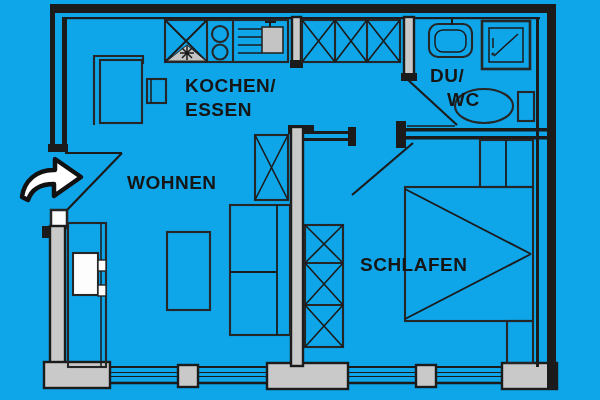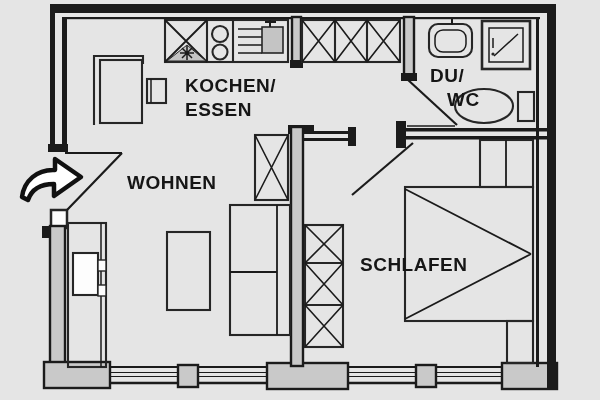--- a/index.html
+++ b/index.html
@@ -1,16 +1,16 @@
 <!DOCTYPE html>
 <html><head>
 <meta charset="utf-8">
 <style>
   html,body{margin:0;padding:0;background:#ffffff;}
-  .stage{position:relative;width:600px;height:400px;background:#e5e5e5;overflow:hidden;
+  .stage{position:relative;width:600px;height:400px;background:#0ea5e9;overflow:hidden;
          font-family:"Liberation Sans",sans-serif;}
   svg{position:absolute;left:0;top:0;}
   .poche{fill:#c9c9c9;stroke:#1b1b1b;stroke-width:2.4;}
   .wallfill{fill:#1b1b1b;stroke:none;}
   .ln{stroke:#1b1b1b;fill:none;}
   .furn{stroke:#262626;fill:none;stroke-width:2.1;}
   .furnw{stroke:#262626;fill:#fdfdfd;stroke-width:2.1;}
   text.room{font-family:"Liberation Sans",sans-serif;font-weight:bold;font-size:19px;
             letter-spacing:0.5px;fill:#161616;}
 </style>

